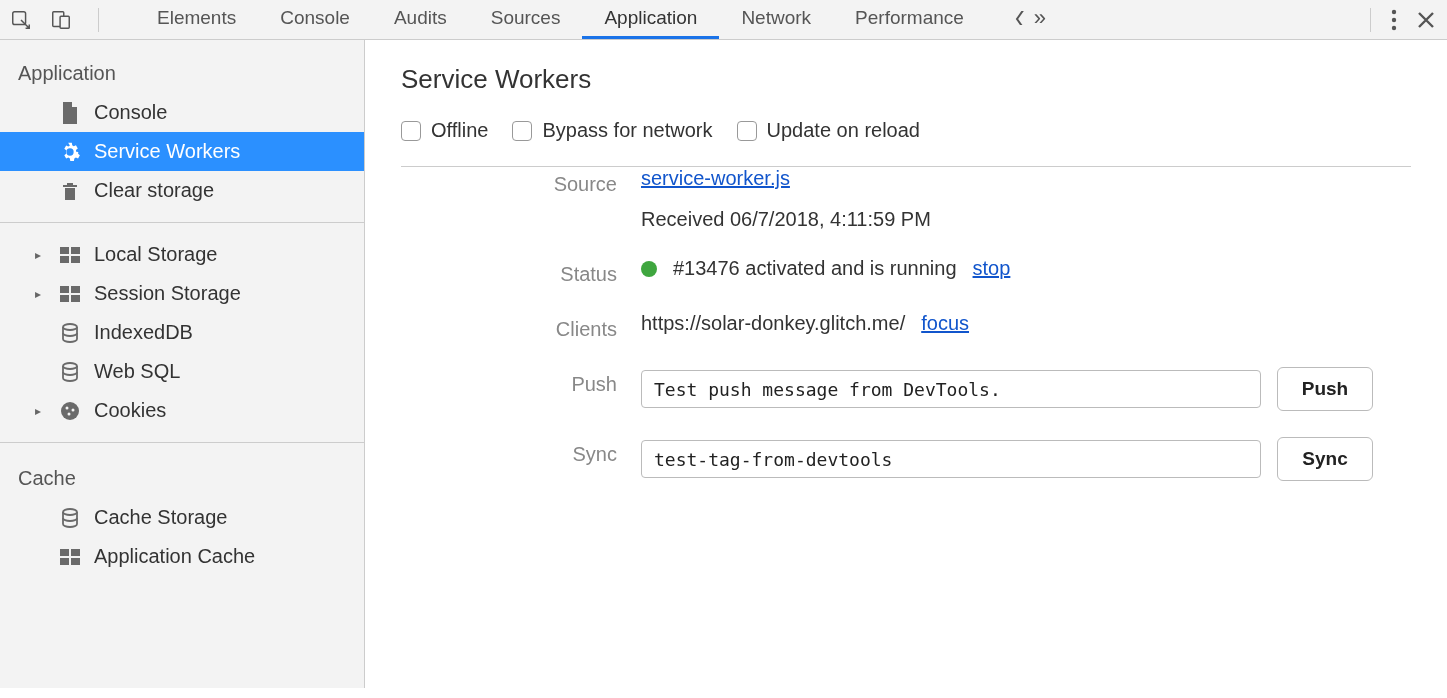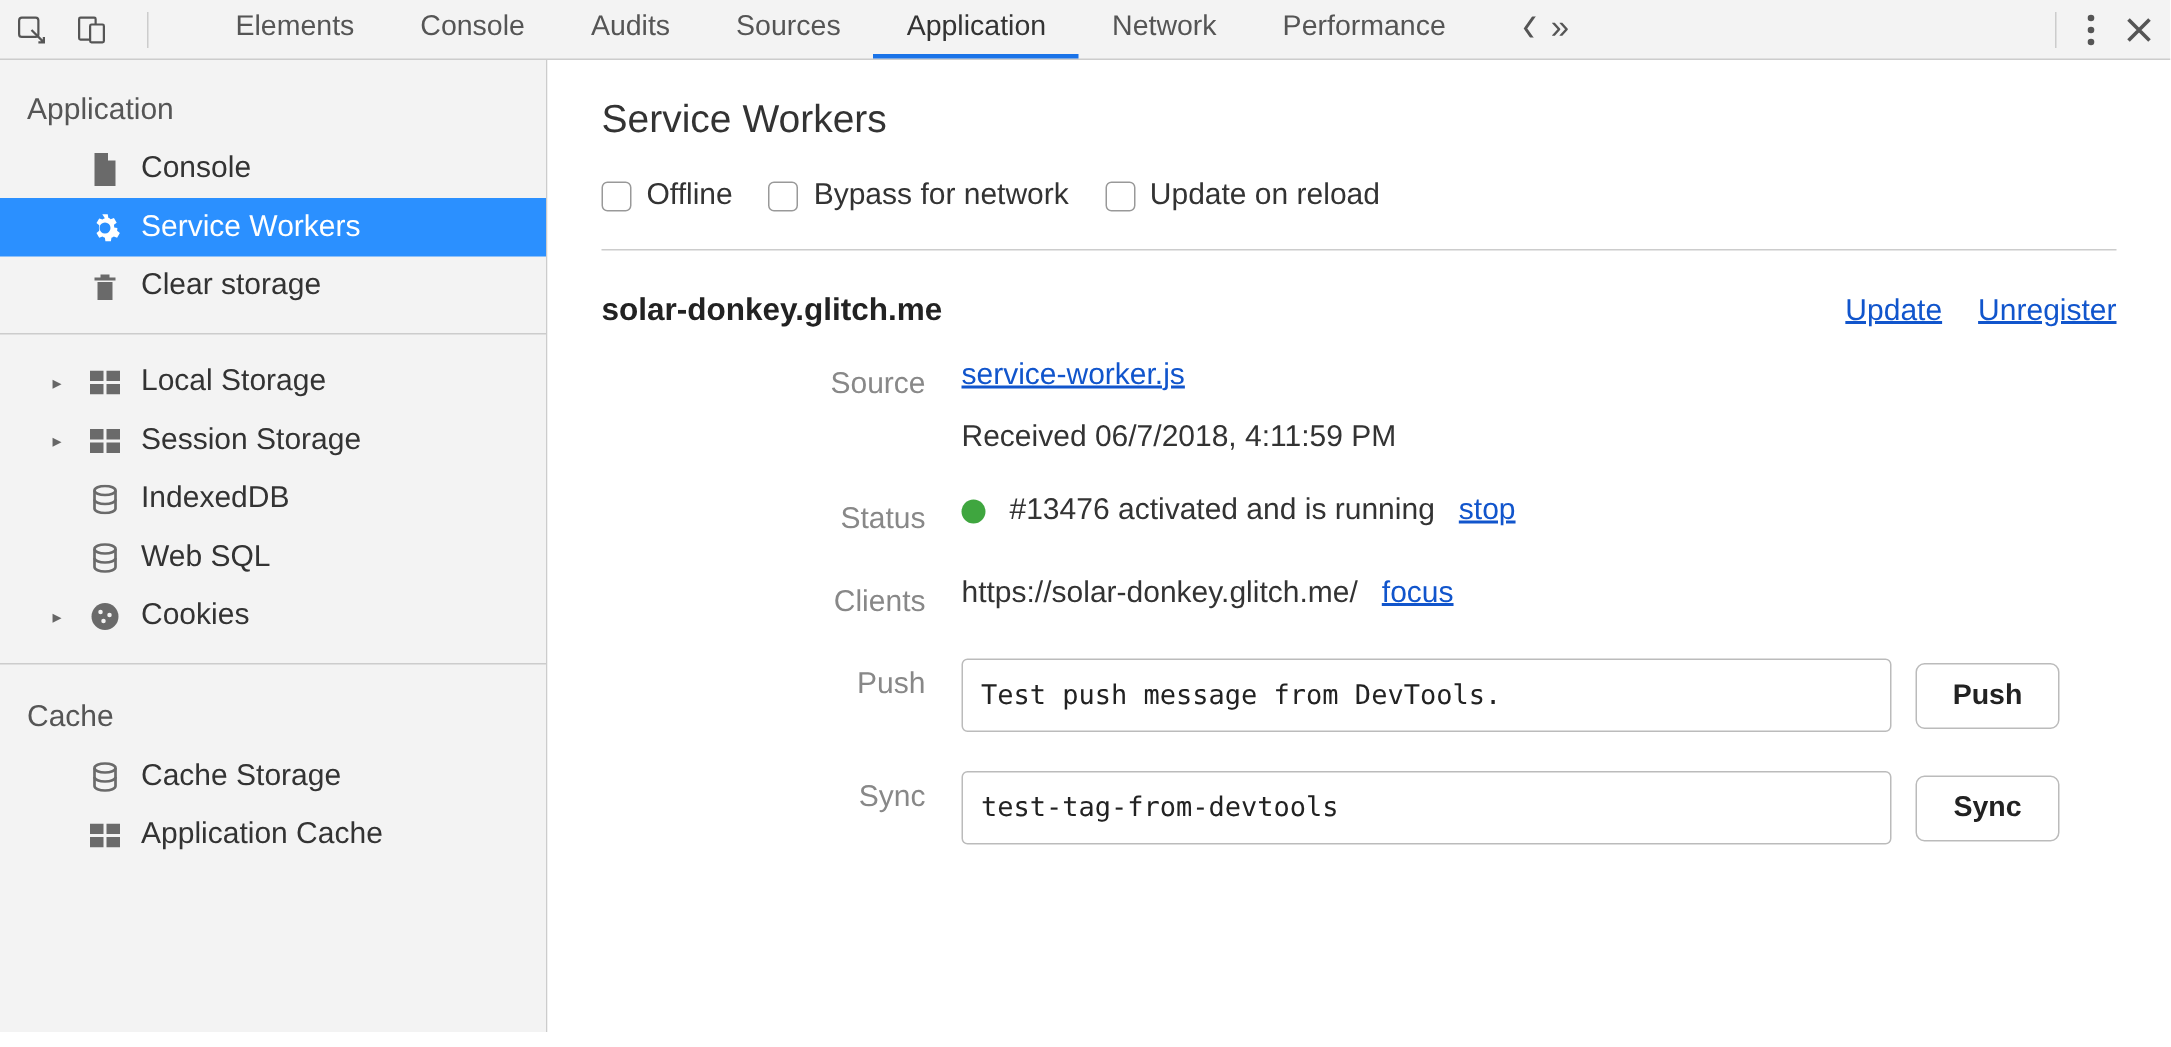--- a/index.html
+++ b/index.html
@@ -191,21 +191,21 @@
 .status-dot {
   width: 16px;
   height: 16px;
   border-radius: 50%;
   background: #3fa63f;
   flex-shrink: 0;
 }
 .text-input {
   flex: 1;
   max-width: 620px;
-  height: 49px;
+  height: 38px;
   border: 1px solid #bbb;
   border-radius: 4px;
   padding: 0 12px;
   font-family: "SFMono-Regular", Menlo, Consolas, monospace;
   font-size: 18px;
   color: #222;
 }
 .btn {
   height: 44px;
   min-width: 96px;
@@ -419,27 +419,20 @@
       <label class="checkbox-item">
         <span class="checkbox"></span>
         <span>Bypass for network</span>
       </label>
       <label class="checkbox-item">
         <span class="checkbox"></span>
         <span>Update on reload</span>
       </label>
     </div>
 
-    <div class="origin-row">
-      <span class="origin">solar-donkey.glitch.me</span>
-      <div class="origin-actions">
-        <span class="link">Update</span>
-        <span class="link">Unregister</span>
-      </div>
-    </div>
 
     <div class="detail-table">
 
       <div class="detail-label">Source</div>
       <div class="detail-value">
         <span class="link">service-worker.js</span>
         <span>Received 06/7/2018, 4:11:59 PM</span>
       </div>
 
       <div class="detail-label">Status</div>

